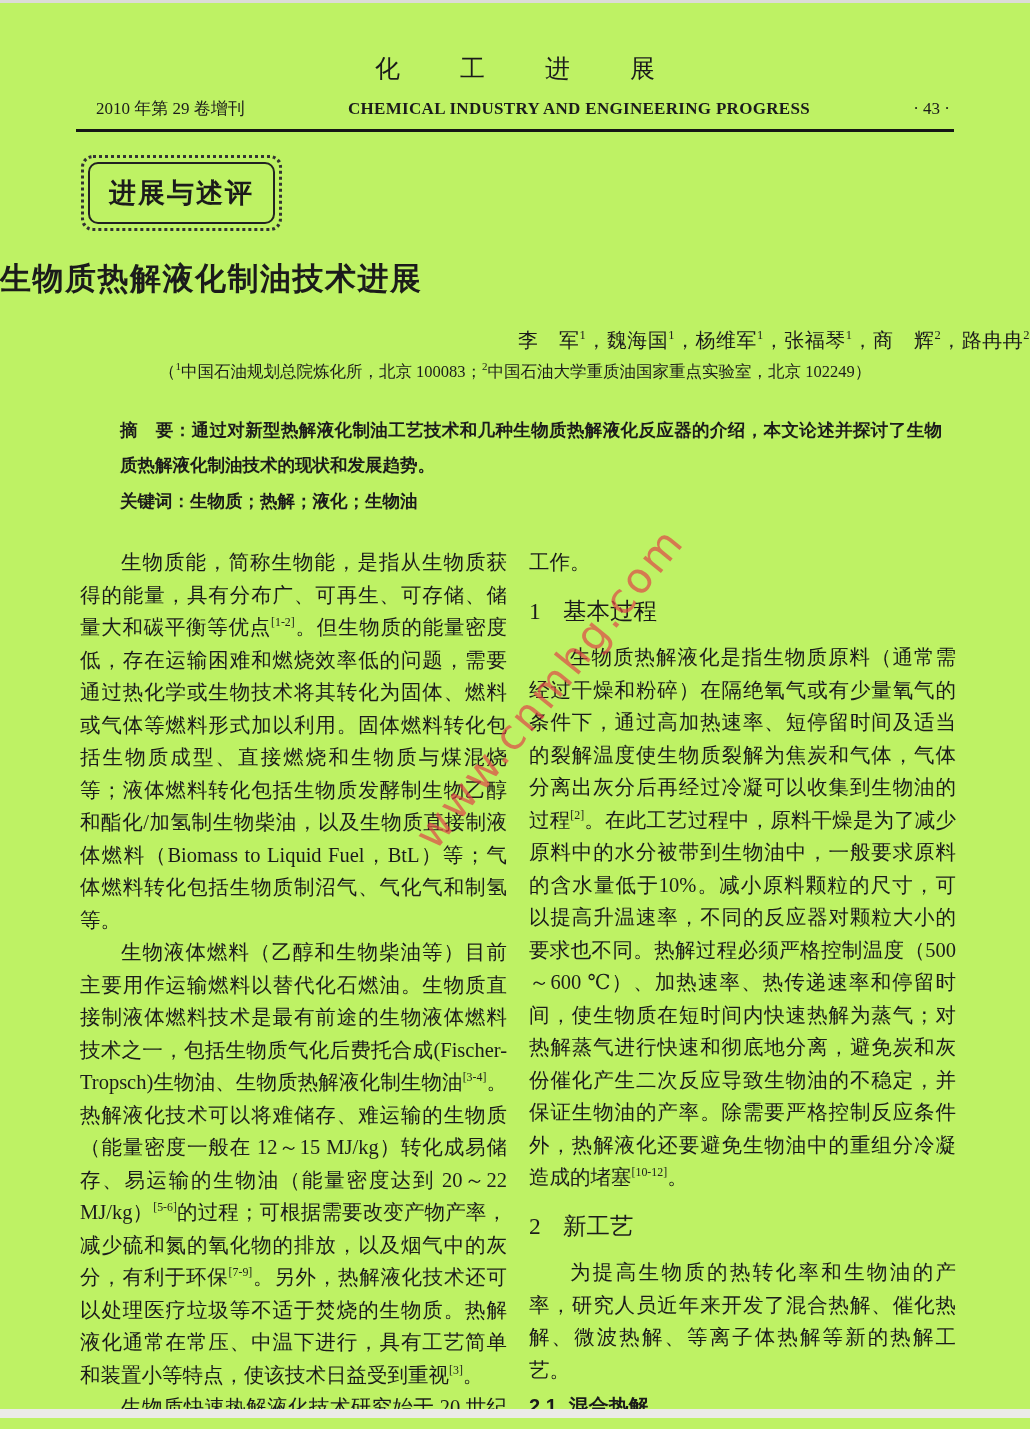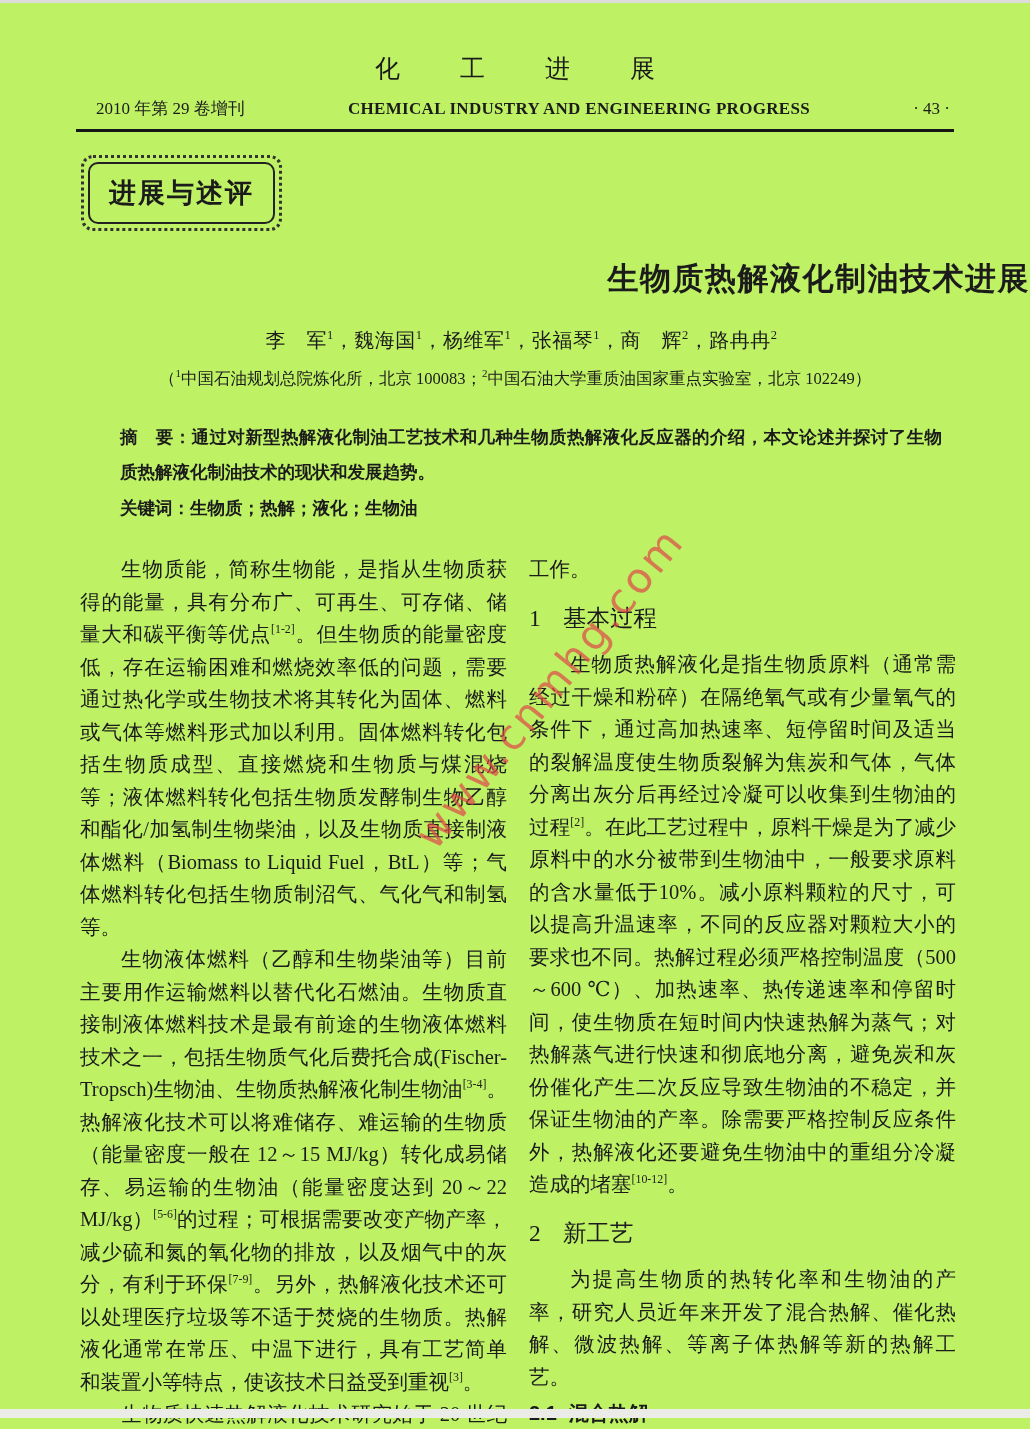--- a/index.html
+++ b/index.html
@@ -20,25 +20,25 @@
 
   
   .badge{
     position:relative;display:inline-block;margin:30px 0 0 88px;padding:11px 19px;
     font-family:"Liberation Sans","DejaVu Sans",sans-serif;font-weight:bold;
     font-size:27px;letter-spacing:2px;border:2px solid #222;border-radius:10px;
   }
   .badge::before{content:"";position:absolute;inset:-9px;border:3px dotted #333;border-radius:12px;}
 
   
-  .title{margin:34px 0 0;text-align:right;font-family:Liberation Sans, sans-serif;
+  .title{margin:34px 0 0;text-align:left;font-family:Liberation Sans, sans-serif;
          font-weight:bold;font-size:31px;letter-spacing:1.5px;}
-  .authors{margin-top:27px;text-align:center;font-size:20px;letter-spacing:.5px;padding-left:13px;}
+  .authors{margin-top:27px;text-align:right;font-size:20px;letter-spacing:.5px;padding-left:13px;}
   .authors sup{font-size:12.5px;}
-  .affiliation{margin-top:13px;text-align:center;font-size:16.5px;}
+  .affiliation{margin-top:6px;text-align:center;font-size:16.5px;}
   .affiliation sup{font-size:11px;}
 
   
   .abstract{margin:30px 88px 0 120px;font-family:"Liberation Sans","DejaVu Sans",sans-serif;
             font-weight:bold;font-size:17.5px;line-height:2.05;}
   .abstract p{margin:0;text-align:justify;}
 
   
   .columns{display:flex;gap:22px;margin:26px 74px 0 80px;}
   .col{flex:1;min-width:0;font-size:20.5px;line-height:32.5px;text-align:justify;}

